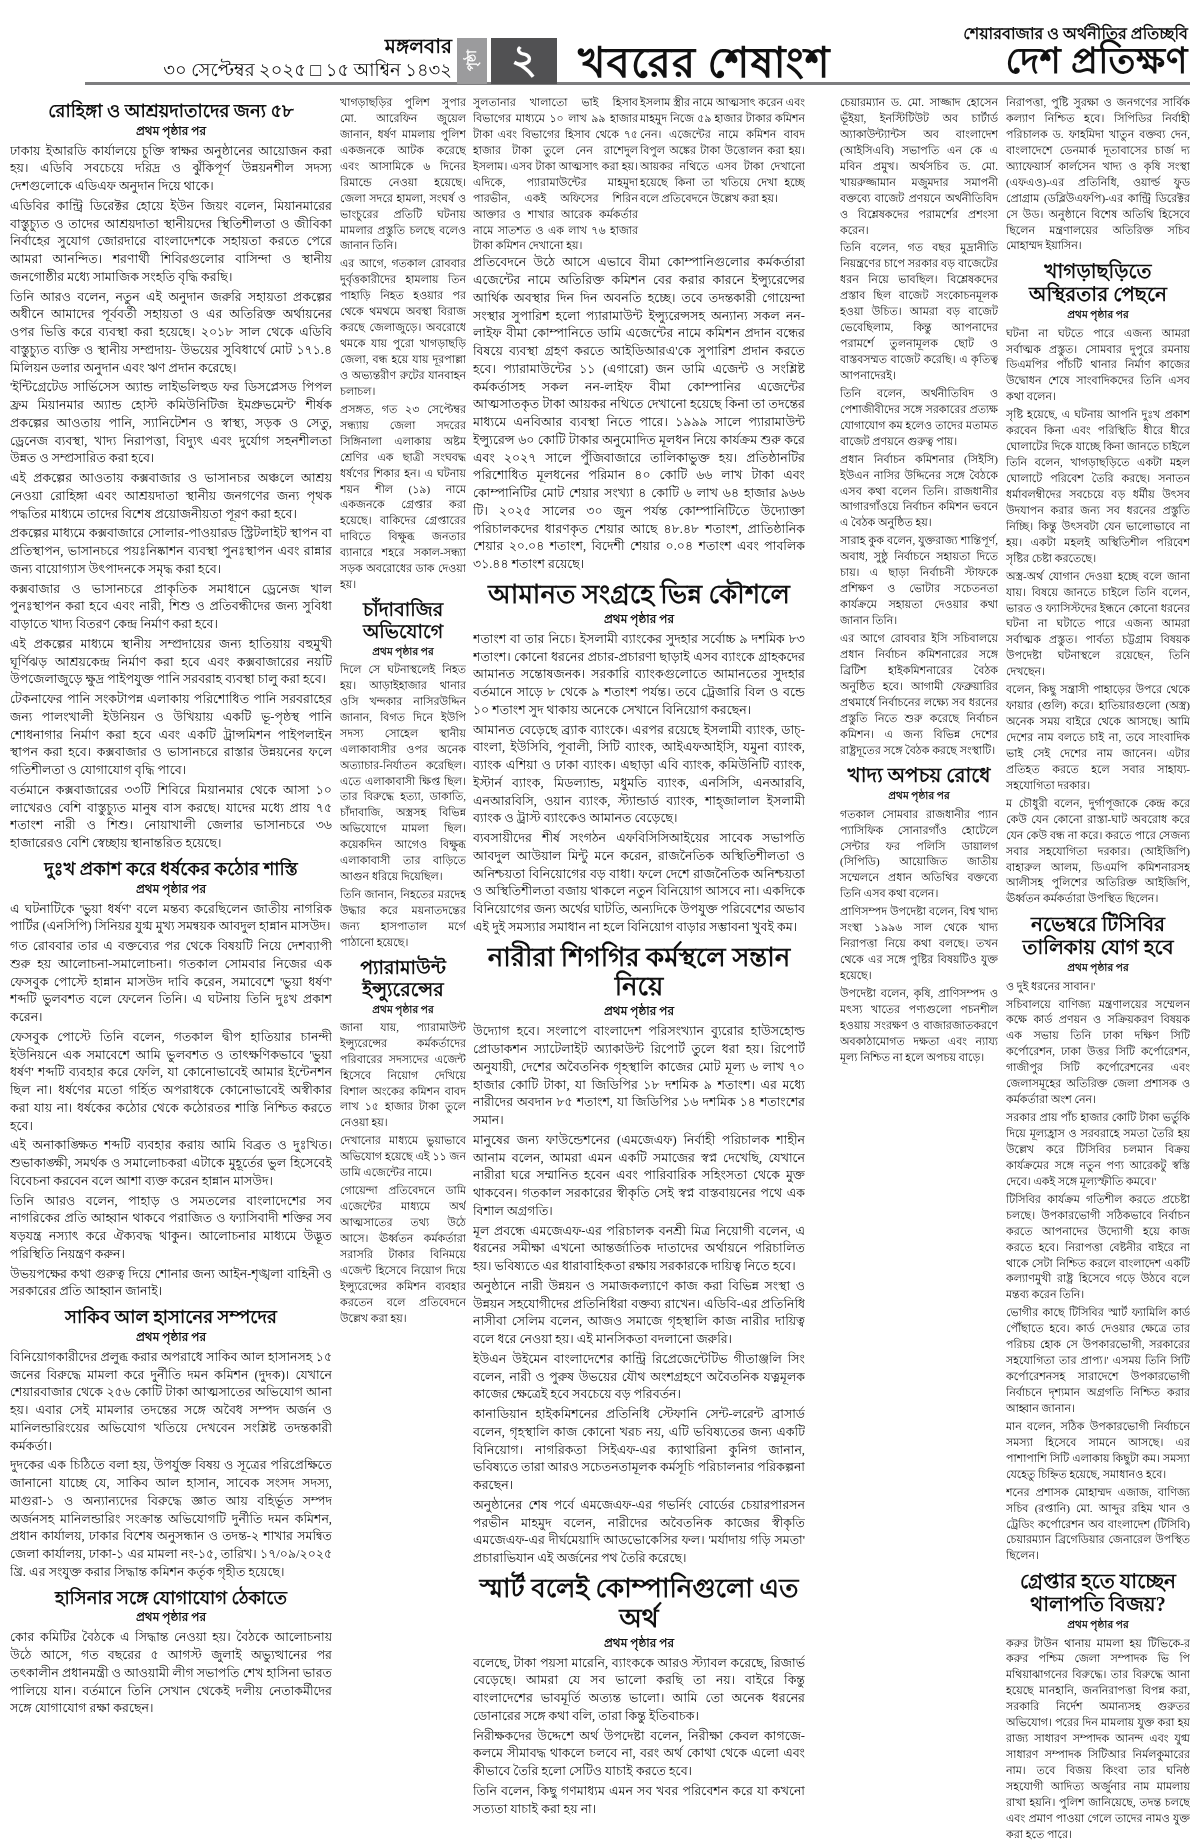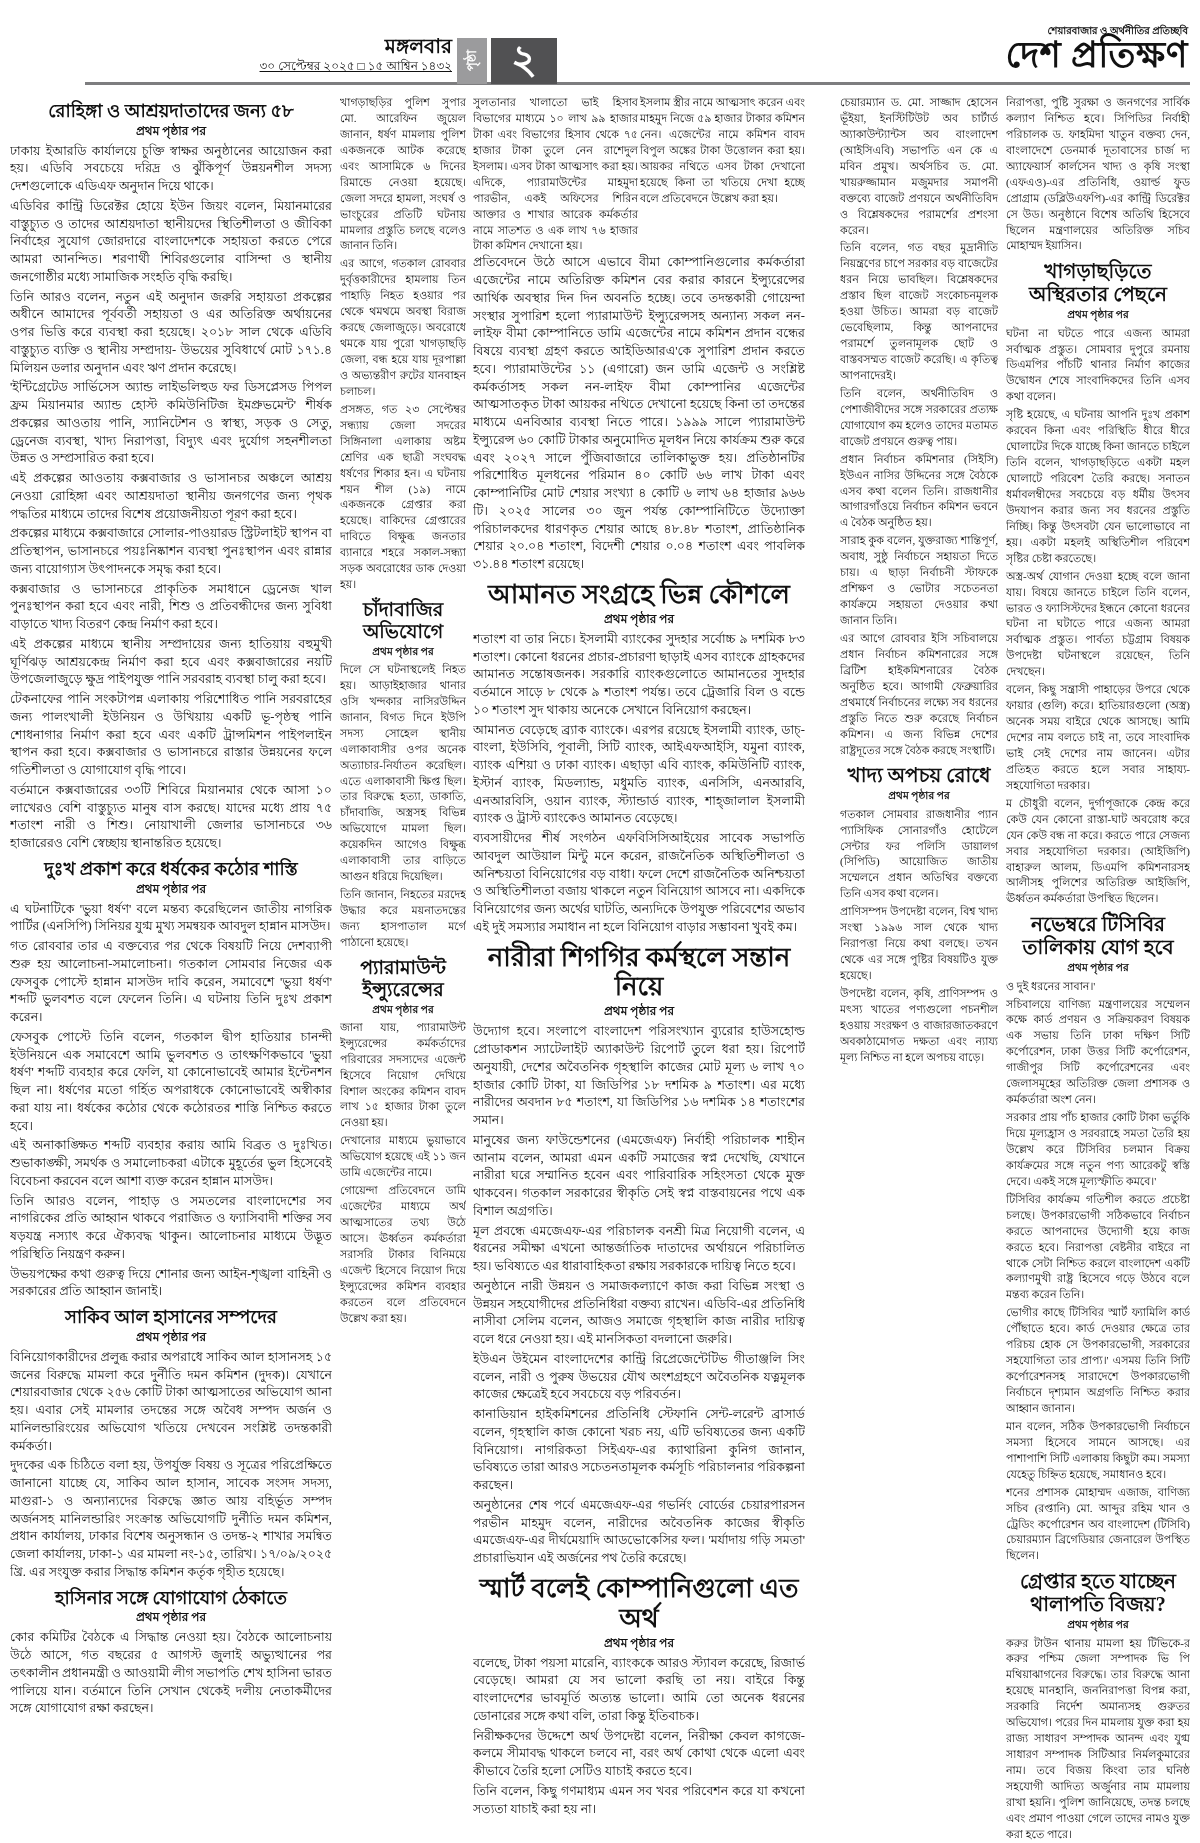--- a/index.html
+++ b/index.html
@@ -3,29 +3,29 @@
 <meta charset="utf-8">
 <style>
   html,body{margin:0;padding:0;background:#e8e8e8;}
   #page{position:relative;width:1200px;height:1843px;background:#ffffff;overflow:hidden;
         font-family:"Liberation Serif","DejaVu Serif",serif;color:#111;}
   
   #masthead{position:absolute;top:0;left:0;width:1200px;height:92px;}
   .hrule{position:absolute;top:82px;left:85px;width:1105px;height:3px;background:#7d7d7f;}
   .dateblock{position:absolute;top:34px;left:90px;width:362px;text-align:right;line-height:1.25;}
   .weekday{font-weight:bold;font-size:20px;}
-  .dateline{font-size:12px;text-decoration:underline;}
+  .dateline{font-size:18px;}
   .page-label-box{position:absolute;top:38px;left:457px;width:30px;height:46px;background:#9b9b9d;
         color:#fff;display:flex;align-items:center;justify-content:center;}
   .page-label-box span{writing-mode:vertical-rl;transform:rotate(180deg);font-size:13px;font-weight:bold;}
   .page-num-box{position:absolute;top:38px;left:491px;width:66px;height:46px;background:#515153;
         color:#fff;display:flex;align-items:center;justify-content:center;font-size:40px;font-weight:bold;}
   .section-title{position:absolute;top:30px;left:578px;font-size:42px;font-weight:bold;letter-spacing:1px;}
   .brand{position:absolute;top:26px;right:12px;text-align:right;line-height:1.05;}
-  .brand .tagline{font-size:10px;font-weight:bold;}
+  .brand .tagline{font-size:16px;font-weight:bold;}
   .brand .name{font-size:36px;font-weight:900;letter-spacing:0.5px;}
   
   .col{position:absolute;top:95px;height:1748px;overflow:hidden;text-align:justify;}
   .col p{margin:0 0 2px 0;}
   .article h2{margin:6px 0 0 0;text-align:center;font-weight:bold;line-height:1.15;}
   .article .sub{text-align:center;font-weight:bold;margin:1px 0 3px 0;}
   
   .col-a{font-size:12.5px;line-height:1.42;}
   .col-a .article h2{font-size:18px;}
   .col-a .sub{font-size:12px;}
@@ -51,20 +51,21 @@
     <div class="dateblock">
       <div class="weekday">মঙ্গলবার</div>
       <div class="dateline">৩০ সেপ্টেম্বর ২০২৫ □ ১৫ আশ্বিন ১৪৩২</div>
     </div>
     <div class="page-label-box">
       <span>পৃষ্ঠা</span>
     </div>
     <div class="page-num-box">
       <span>২</span>
     </div>
+    <div class="section-title">খবরের শেষাংশ</div>
     <div class="brand">
       <div class="tagline">শেয়ারবাজার ও অর্থনীতির প্রতিচ্ছবি</div>
       <div class="name">দেশ প্রতিক্ষণ</div>
     </div>
   </div>
 
   <div id="content">
       <div class="col col-a" style="left: 10px; width: 322px;">
         <div class="article">
           <h2>রোহিঙ্গা ও আশ্রয়দাতাদের জন্য ৫৮</h2>

